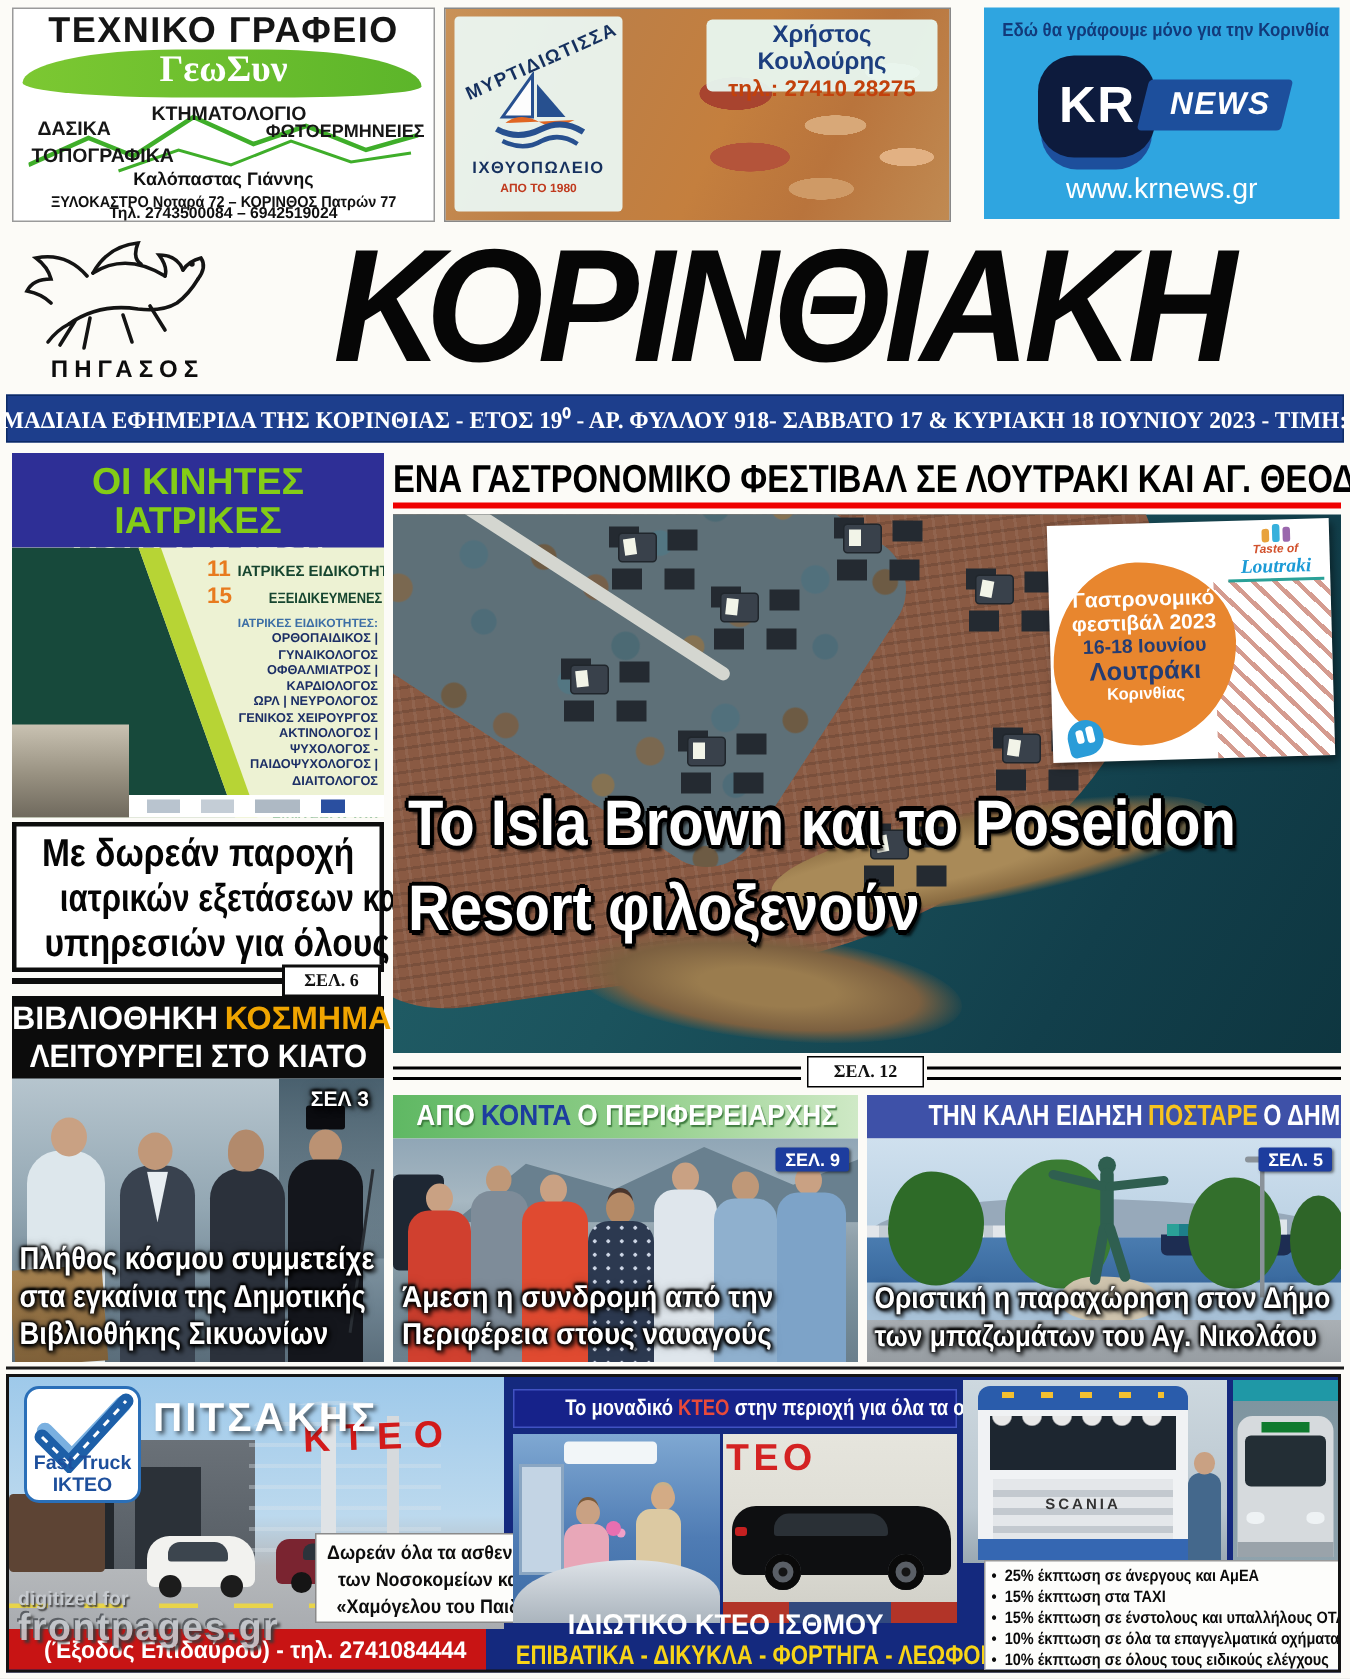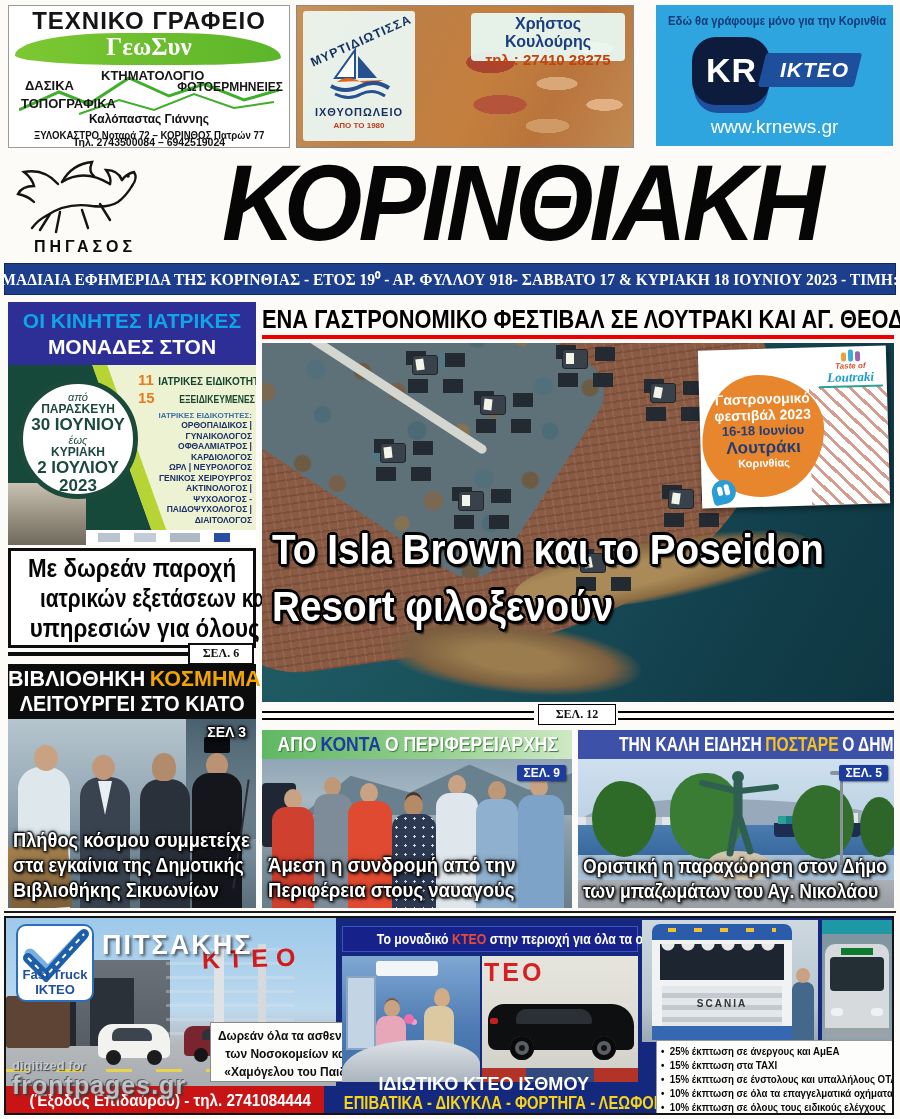--- a/index.html
+++ b/index.html
@@ -73,21 +73,21 @@
 
   <div class="abs" style="left:656px;top:5px;width:237px;height:141px;background:#2fa5e0;overflow:hidden">
     <div class="abs c" style="left:0;right:0;top:6px">
       <span class="fitc b" style="font-size:12.5px;transform:scaleX(.9);color:#123a7a">Εδώ θα γράφουμε μόνο για την Κορινθία</span>
     </div>
     <div class="abs" style="left:36px;top:32px;width:170px;height:78px">
       <div class="abs" style="left:2px;top:8px;width:74px;height:68px;background:#1d4f9c;border-radius:24px"></div>
       <div class="abs" style="left:0;top:0;width:78px;height:68px;background:#0d1b3d;border-radius:24px"></div>
       <div class="abs b" style="left:14px;top:14px;font-size:34px;color:#fff;letter-spacing:1px">KR</div>
       <div class="abs" style="left:70px;top:16px;width:96px;height:34px;background:#1d4f9c;transform:skewX(-14deg);border-radius:3px"></div>
-      <div class="abs b" style="left:88px;top:21px;font-size:21px;font-style:italic;color:#fff;letter-spacing:1px">IKTEO</div>
+      <div class="abs b" style="left:88px;top:21px;font-size:21px;font-style:italic;color:#fff;letter-spacing:1px">NEWS</div>
     </div>
     <div class="abs c" style="left:0;right:0;bottom:8px;font-size:19px;color:#fff">www.krnews.gr</div>
   </div>
 
   <svg class="abs" width="138" height="86" viewBox="0 0 138 86" style="left:16px;top:154px">
     <g fill="none" stroke="#141414" stroke-width="2.4" stroke-linecap="round">
       <path d="M30 62 q20 -14 46 -10 q16 2 26 -4 q8 -6 14 -16"></path>
       <path d="M116 32 q6 -8 2 -14 q-8 2 -12 8"></path>
       <path d="M106 26 q-4 -10 -16 -10 q6 8 4 14"></path>
       <path d="M94 30 q-26 -16 -48 -2"></path>
@@ -101,37 +101,28 @@
   <div class="abs b c" style="left:16px;top:238px;width:138px;font-size:16px;letter-spacing:4px;color:#0c0c0c">ΠΗΓΑΣΟΣ</div>
   <div class="abs c" style="left:148px;right:6px;top:150px;height:112px">
     <span class="fitc b" style="font-size:103px;font-style:italic;letter-spacing:-4px;line-height:108px;color:#060606;transform:scale(.98,1.04)">ΚΟΡΙΝΘΙΑΚΗ</span>
   </div>
 
   <div class="abs" style="left:4px;right:4px;top:263px;height:30px;background:#1d3e8c;border:1px solid #0c2a66;display:flex;align-items:center;justify-content:center">
     <span class="fitc pageref" style="font-size:16px;color:#fff;transform:scaleX(.97)">ΕΒΔΟΜΑΔΙΑΙΑ ΕΦΗΜΕΡΙΔΑ ΤΗΣ ΚΟΡΙΝΘΙΑΣ  -  ΕΤΟΣ 19⁰  -  ΑΡ. ΦΥΛΛΟΥ 918- ΣΑΒΒΑΤΟ 17 &amp; ΚΥΡΙΑΚΗ 18 ΙΟΥΝΙΟΥ 2023  -  ΤΙΜΗ: 0,50 €</span>
   </div>
 
   <div class="abs c" style="left:8px;top:302px;width:248px;height:63px;background:#2e2f96;padding-top:6px">
-    <div class="b" style="font-size:21px;color:#0ea5e9;line-height:26px">ΟΙ ΚΙΝΗΤΕΣ ΙΑΤΡΙΚΕΣ</div>
+    <div class="b" style="font-size:25px;color:#84cc16;line-height:26px">ΟΙ ΚΙΝΗΤΕΣ ΙΑΤΡΙΚΕΣ</div>
     <div class="b" style="font-size:21px;color:#fff;line-height:26px">ΜΟΝΑΔΕΣ ΣΤΟΝ ΦΕΝΕΟ</div>
   </div>
 
   <div class="abs" style="left:8px;top:365px;width:248px;height:180px;background:#edf2d3;overflow:hidden">
     <div class="abs" style="left:0;top:0;width:100%;height:100%;background:#17493b;clip-path:polygon(0 0,34% 0,60% 100%,0 100%)"></div>
     <div class="abs" style="left:0;top:0;width:100%;height:100%;background:#b7d435;clip-path:polygon(34% 0,40% 0,66% 100%,60% 100%)"></div>
     <div class="abs" style="left:0;bottom:0;width:78px;height:62px;background:linear-gradient(180deg,#c9c2b2,#979080 55%,#6f695d)"></div>
-    <div class="abs" style="left:10px;top:14px;width:120px;height:120px;border-radius:50%;background:#fff;border:5px solid #1c4a3a;text-align:center;padding-top:7px;box-sizing:border-box">
-      <div style="font-style:italic;font-size:11px;color:#1c4a3a;line-height:12px">από</div>
-      <div class="b" style="font-size:12px;color:#1c4a3a;line-height:13px">ΠΑΡΑΣΚΕΥΗ</div>
-      <div class="b" style="font-size:17px;color:#1c4a3a;line-height:18px">30 ΙΟΥΝΙΟΥ</div>
-      <div style="font-style:italic;font-size:11px;color:#1c4a3a;line-height:12px">έως</div>
-      <div class="b" style="font-size:12px;color:#1c4a3a;line-height:13px">ΚΥΡΙΑΚΗ</div>
-      <div class="b" style="font-size:17px;color:#1c4a3a;line-height:18px">2 ΙΟΥΛΙΟΥ</div>
-      <div class="b" style="font-size:17px;color:#1c4a3a;line-height:18px">2023</div>
-    </div>
     <div class="abs" style="left:130px;right:4px;top:6px;text-align:right">
       <div class="nw" style="text-align:right">
         <span class="b" style="font-size:15px;color:#e87b1e">11</span>
         <span class="b" style="font-size:10px;color:#16452f">ΙΑΤΡΙΚΕΣ ΕΙΔΙΚΟΤΗΤΕΣ</span>
       </div>
       <div class="nw" style="text-align:right">
         <span class="b" style="font-size:15px;color:#e87b1e">15</span>
         <span class="fitc b" style="font-size:10px;color:#16452f;transform:scaleX(.86);transform-origin:100% 50%">ΕΞΕΙΔΙΚΕΥΜΕΝΕΣ ΕΞΕΤΑΣΕΙΣ</span>
       </div>
       <div class="b" style="font-size:8px;color:#3c6ea5;margin-top:4px">ΙΑΤΡΙΚΕΣ ΕΙΔΙΚΟΤΗΤΕΣ:</div>

